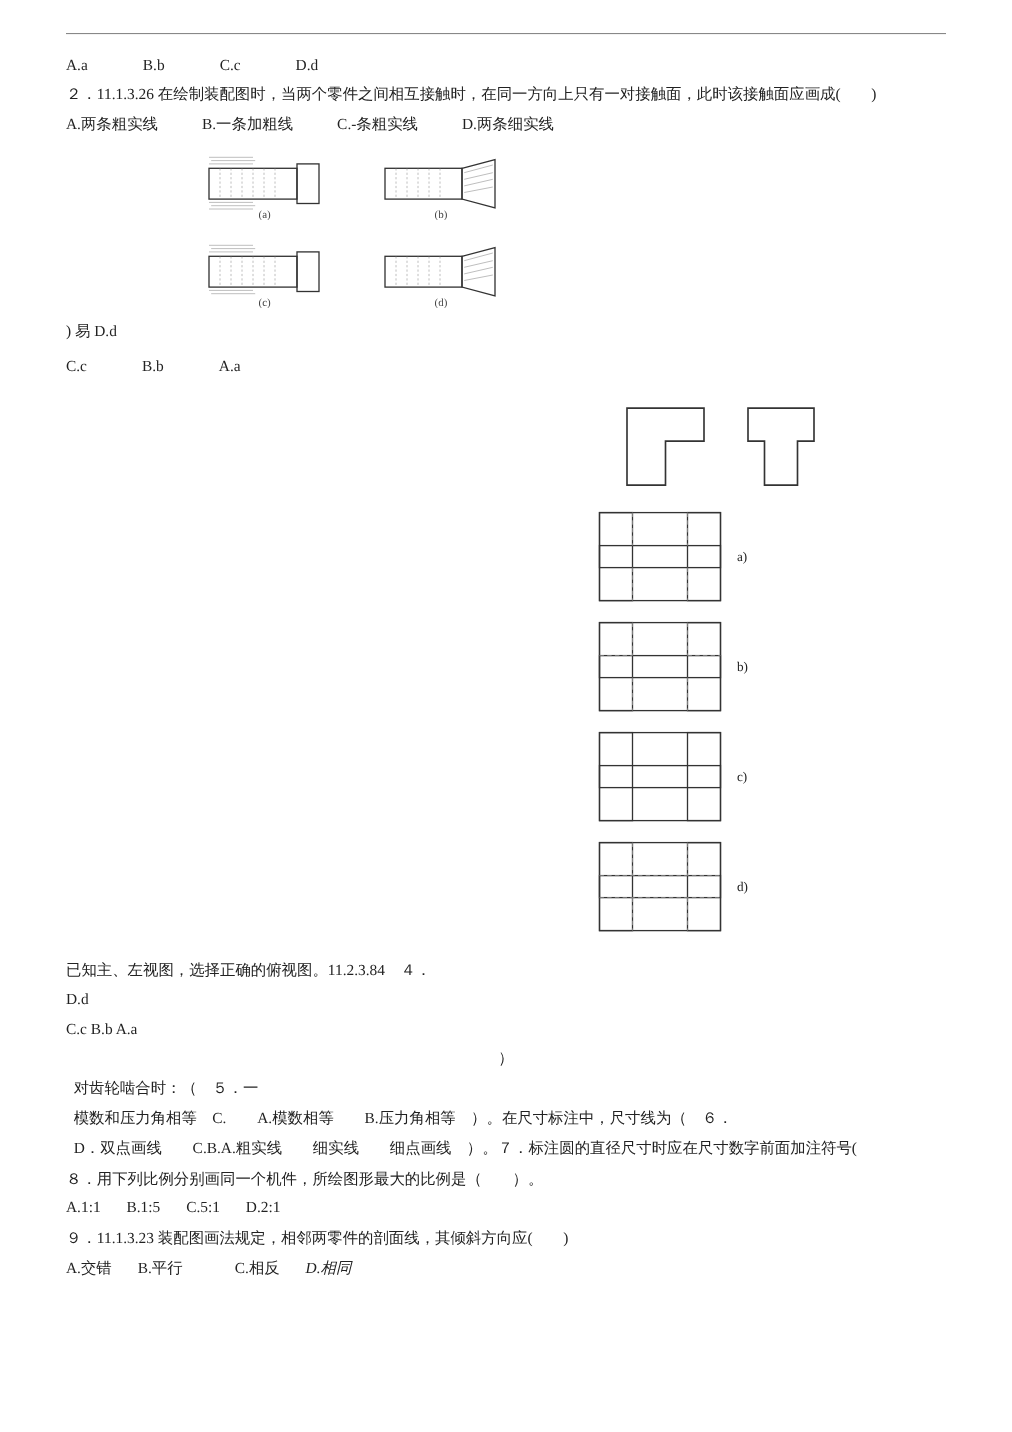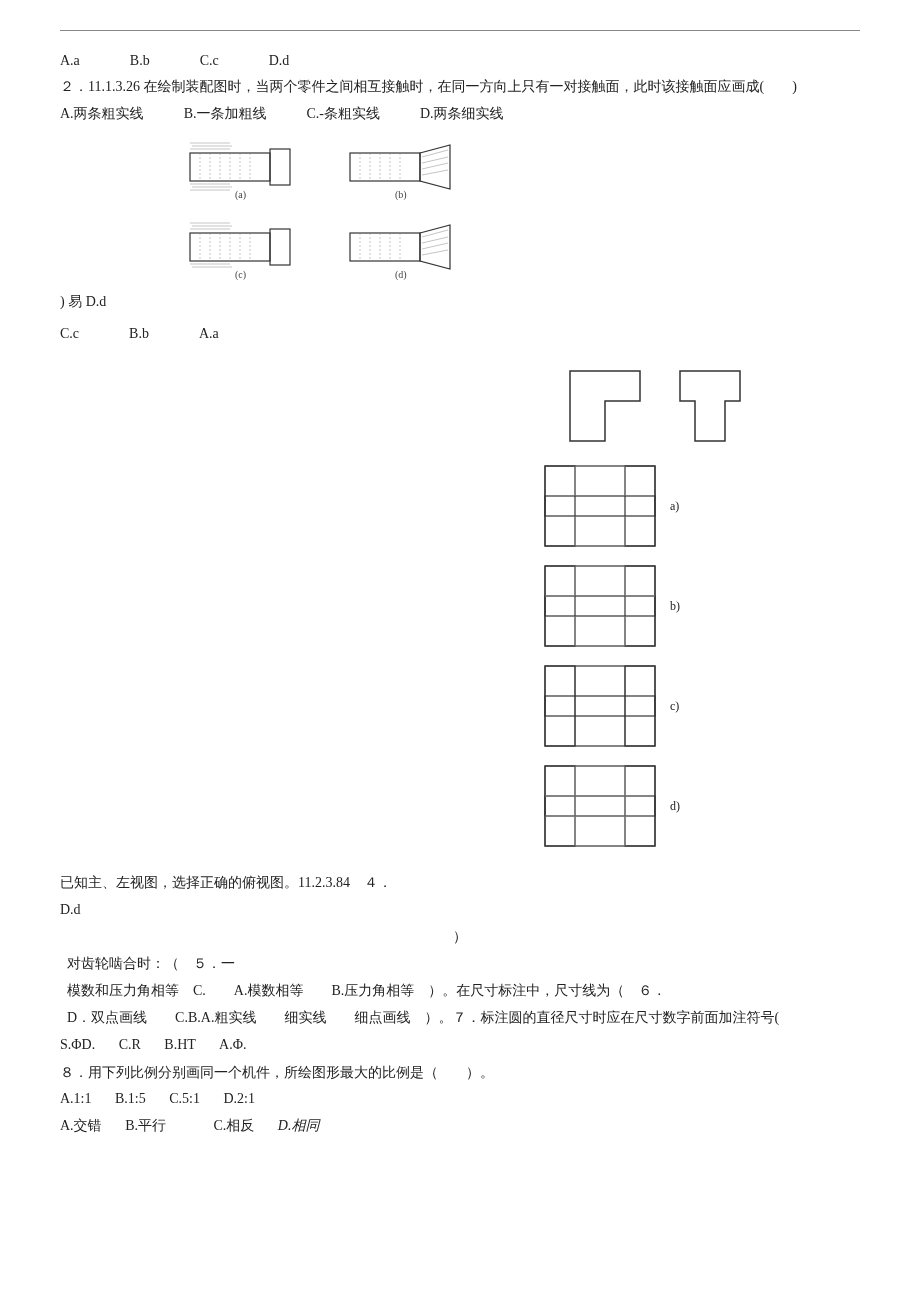--- a/index.html
+++ b/index.html
@@ -254,44 +254,40 @@
           <line x1="5" y1="55" x2="115" y2="55" stroke="#888" stroke-width="0.8" stroke-dasharray="4,3"></line>
         </svg>
         <span style="font-size:12px;">d)</span>
       </div>
     </div>
   </div>
 
   <div class="bottom-section">
     <div class="q-line">已知主、左视图，选择正确的俯视图。11.2.3.84　４．</div>
     <div class="q-line">D.d</div>
+    <div class="q-line">C.c B.b A.a</div>
     <div style="text-align:center; margin: 2px 0;">）</div>
 
     <div class="q-line" style="margin-top:4px;">
       &nbsp;&nbsp;对齿轮啮合时：（　５．一
     </div>
     <div class="q-line">
       &nbsp;&nbsp;模数和压力角相等　C.　　A.模数相等　　B.压力角相等　）。在尺寸标注中，尺寸线为（　６．
     </div>
     <div class="q-line">
       &nbsp;&nbsp;D．双点画线　　C.B.A.粗实线　　细实线　　细点画线　）。７．标注圆的直径尺寸时应在尺寸数字前面加注符号(
-    </div>
-    <div class="q-line">
-      <span>S.ΦD.</span>
-      <span style="margin-left:20px;">C.R</span>
-      <span style="margin-left:20px;">B.HT</span>
-      <span style="margin-left:20px;">A.Φ.</span>
     </div>
     <div class="q-line" style="margin-top:4px;">８．用下列比例分别画同一个机件，所绘图形最大的比例是（　　）。</div>
     <div class="q-line">
       <span>A.1:1</span>
       <span style="margin-left:20px;">B.1:5</span>
       <span style="margin-left:20px;">C.5:1</span>
       <span style="margin-left:20px;">D.2:1</span>
     </div>
+    <div class="q-line" style="margin-top:4px;">９．11.1.3.23 装配图画法规定，相邻两零件的剖面线，其倾斜方向应(　　)</div>
     <div class="q-line">
       <span>A.交错</span>
       <span style="margin-left:20px;">B.平行</span>
       <span style="margin-left:44px;">C.相反</span>
       <span style="margin-left:20px;font-style:italic;">D.相同</span>
     </div>
   </div>
 </div>
 
 </body></html>

